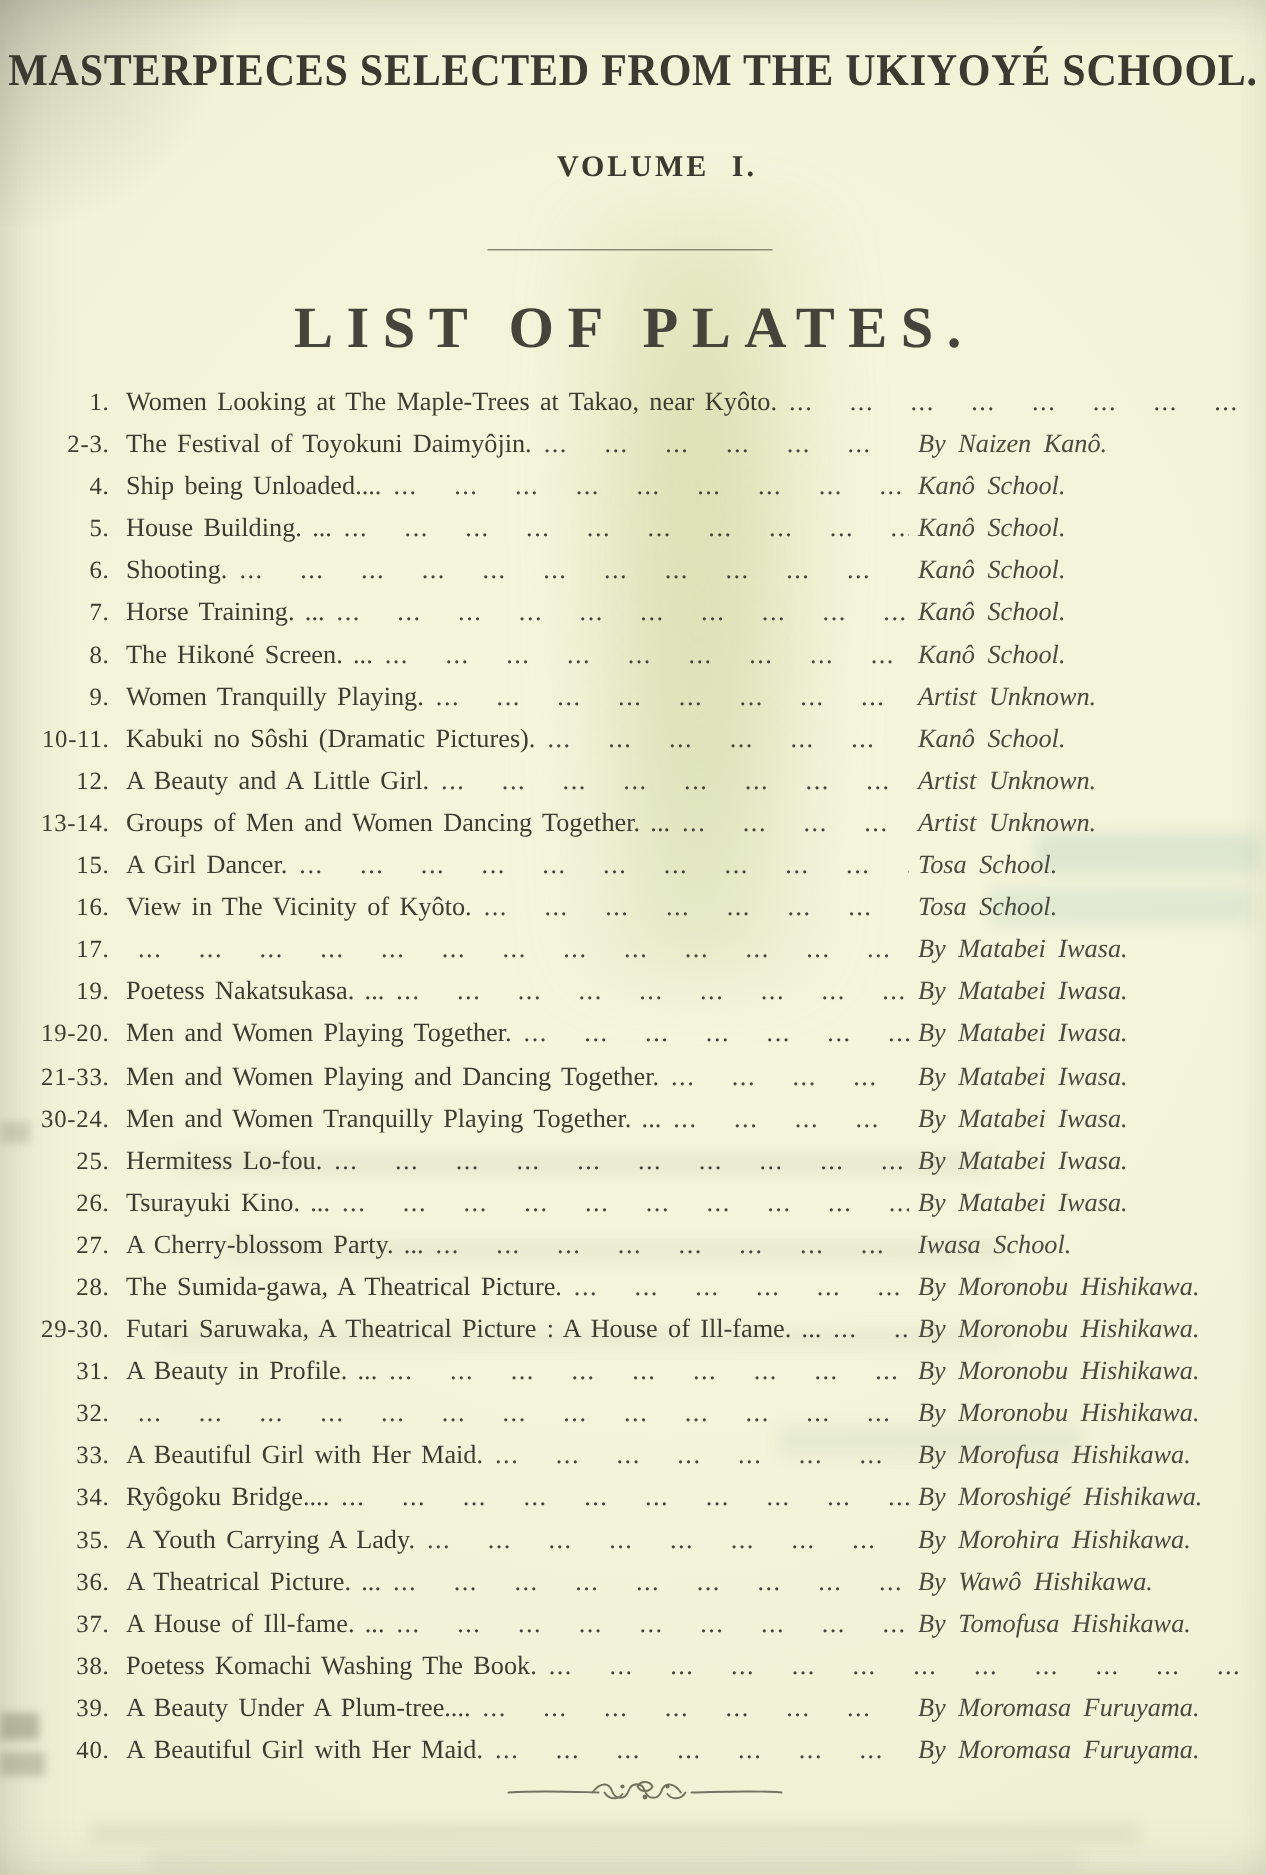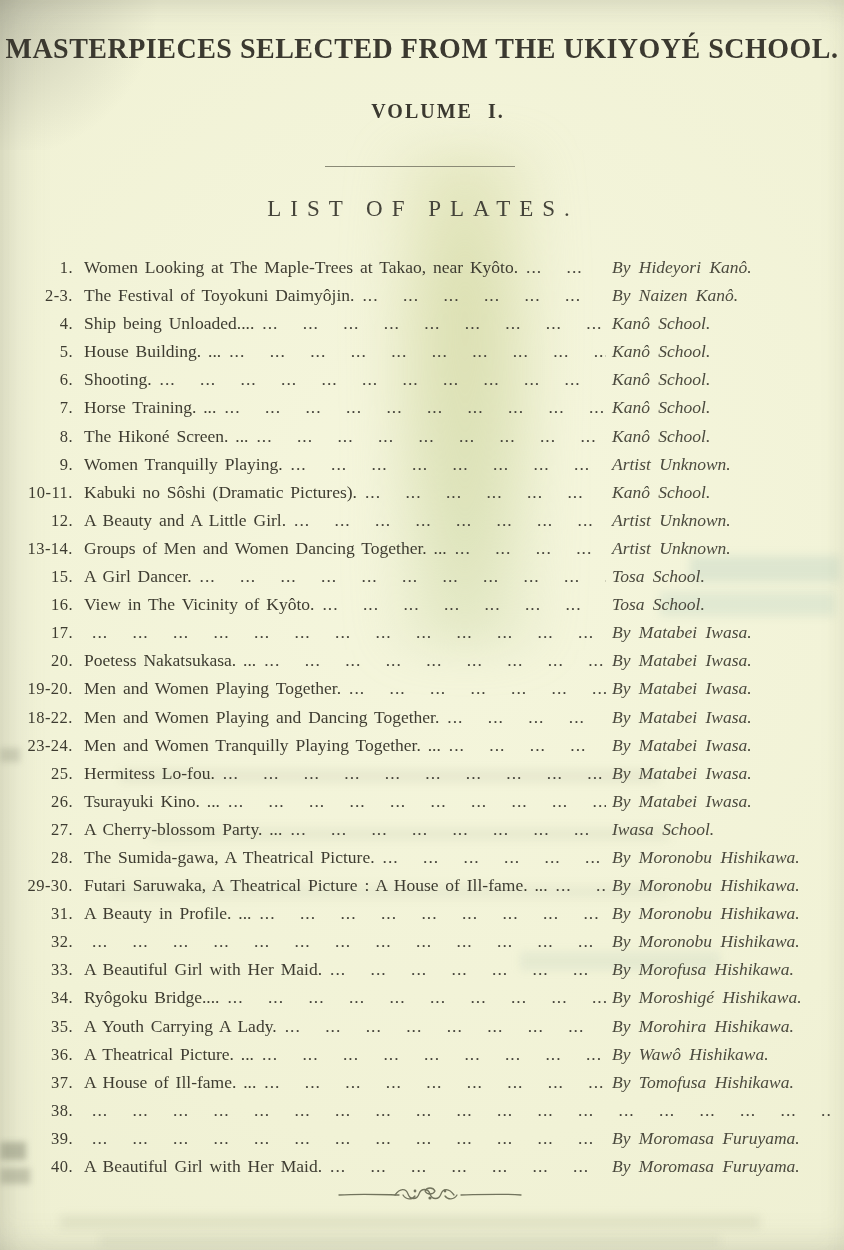--- a/index.html
+++ b/index.html
@@ -56,21 +56,21 @@
   .volume{
     position:absolute;top:100px;left:0;width:100%;
     font-size:20px;font-weight:bold;letter-spacing:2px;word-spacing:8px;color:#3b3930;margin-left:16px;
   }
   .divider{
     position:absolute;top:166px;left:325px;width:190px;height:0;
     border-top:1.6px solid var(--rule);
   }
   .section-heading{
     position:absolute;top:196px;left:0;width:100%;
-    font-size:23px;font-weight:normal;letter-spacing:9px;padding-left:2px;
+    font-size:39px;font-weight:bold;letter-spacing:9px;padding-left:2px;
     color:#45443a;
   }
 
   .plate-list{
     position:absolute;left:26px;top:257px;width:812px;
   }
   .row{
     display:flex;align-items:baseline;height:28.1px;
     font-size:17.5px;word-spacing:2.5px;white-space:nowrap;
   }
@@ -109,21 +109,20 @@
     <h2 class="volume">VOLUME I.</h2>
     <div class="divider"></div>
     <h3 class="section-heading">LIST OF PLATES.</h3>
   </header>
 
   <main class="plate-list">
       <div class="row">
         <span class="num">1.</span>
         <span class="title">Women Looking at The Maple-Trees at Takao, near Kyôto.</span>
         <span class="leader">... ... ... ... ... ... ... ... ... ... ... ... ... ... ... ... ... ... ... ... ... ... ... ... ... ...</span>
-        <span class="author">By Hideyori Kanô.</span>
       </div>
       <div class="row">
         <span class="num">2-3.</span>
         <span class="title">The Festival of Toyokuni Daimyôjin.</span>
         <span class="leader">... ... ... ... ... ... ... ... ... ... ... ... ... ... ... ... ... ... ... ... ... ... ... ... ... ...</span>
         <span class="author">By Naizen Kanô.</span>
       </div>
       <div class="row">
         <span class="num">4.</span>
         <span class="title">Ship being Unloaded....</span>
@@ -189,39 +188,39 @@
         <span class="title">View in The Vicinity of Kyôto.</span>
         <span class="leader">... ... ... ... ... ... ... ... ... ... ... ... ... ... ... ... ... ... ... ... ... ... ... ... ... ...</span>
         <span class="author">Tosa School.</span>
       </div>
       <div class="row">
         <span class="num">17.</span>
         <span class="leader">... ... ... ... ... ... ... ... ... ... ... ... ... ... ... ... ... ... ... ... ... ... ... ... ... ...</span>
         <span class="author">By Matabei Iwasa.</span>
       </div>
       <div class="row">
-        <span class="num">20.</span>
+        <span class="num">19.</span>
         <span class="title">Poetess Nakatsukasa. ...</span>
         <span class="leader">... ... ... ... ... ... ... ... ... ... ... ... ... ... ... ... ... ... ... ... ... ... ... ... ... ...</span>
         <span class="author">By Matabei Iwasa.</span>
       </div>
       <div class="row">
         <span class="num">19-20.</span>
         <span class="title">Men and Women Playing Together.</span>
         <span class="leader">... ... ... ... ... ... ... ... ... ... ... ... ... ... ... ... ... ... ... ... ... ... ... ... ... ...</span>
         <span class="author">By Matabei Iwasa.</span>
       </div>
       <div class="row">
-        <span class="num">18-22.</span>
+        <span class="num">21-33.</span>
         <span class="title">Men and Women Playing and Dancing Together.</span>
         <span class="leader">... ... ... ... ... ... ... ... ... ... ... ... ... ... ... ... ... ... ... ... ... ... ... ... ... ...</span>
         <span class="author">By Matabei Iwasa.</span>
       </div>
       <div class="row">
-        <span class="num">23-24.</span>
+        <span class="num">30-24.</span>
         <span class="title">Men and Women Tranquilly Playing Together. ...</span>
         <span class="leader">... ... ... ... ... ... ... ... ... ... ... ... ... ... ... ... ... ... ... ... ... ... ... ... ... ...</span>
         <span class="author">By Matabei Iwasa.</span>
       </div>
       <div class="row">
         <span class="num">25.</span>
         <span class="title">Hermitess Lo-fou.</span>
         <span class="leader">... ... ... ... ... ... ... ... ... ... ... ... ... ... ... ... ... ... ... ... ... ... ... ... ... ...</span>
         <span class="author">By Matabei Iwasa.</span>
       </div>
@@ -285,24 +284,26 @@
         <span class="author">By Wawô Hishikawa.</span>
       </div>
       <div class="row">
         <span class="num">37.</span>
         <span class="title">A House of Ill-fame. ...</span>
         <span class="leader">... ... ... ... ... ... ... ... ... ... ... ... ... ... ... ... ... ... ... ... ... ... ... ... ... ...</span>
         <span class="author">By Tomofusa Hishikawa.</span>
       </div>
       <div class="row">
         <span class="num">38.</span>
+        <span class="title">Poetess Komachi Washing The Book.</span>
         <span class="leader">... ... ... ... ... ... ... ... ... ... ... ... ... ... ... ... ... ... ... ... ... ... ... ... ... ...</span>
       </div>
       <div class="row">
         <span class="num">39.</span>
+        <span class="title">A Beauty Under A Plum-tree....</span>
         <span class="leader">... ... ... ... ... ... ... ... ... ... ... ... ... ... ... ... ... ... ... ... ... ... ... ... ... ...</span>
         <span class="author">By Moromasa Furuyama.</span>
       </div>
       <div class="row">
         <span class="num">40.</span>
         <span class="title">A Beautiful Girl with Her Maid.</span>
         <span class="leader">... ... ... ... ... ... ... ... ... ... ... ... ... ... ... ... ... ... ... ... ... ... ... ... ... ...</span>
         <span class="author">By Moromasa Furuyama.</span>
       </div>
     </main>

